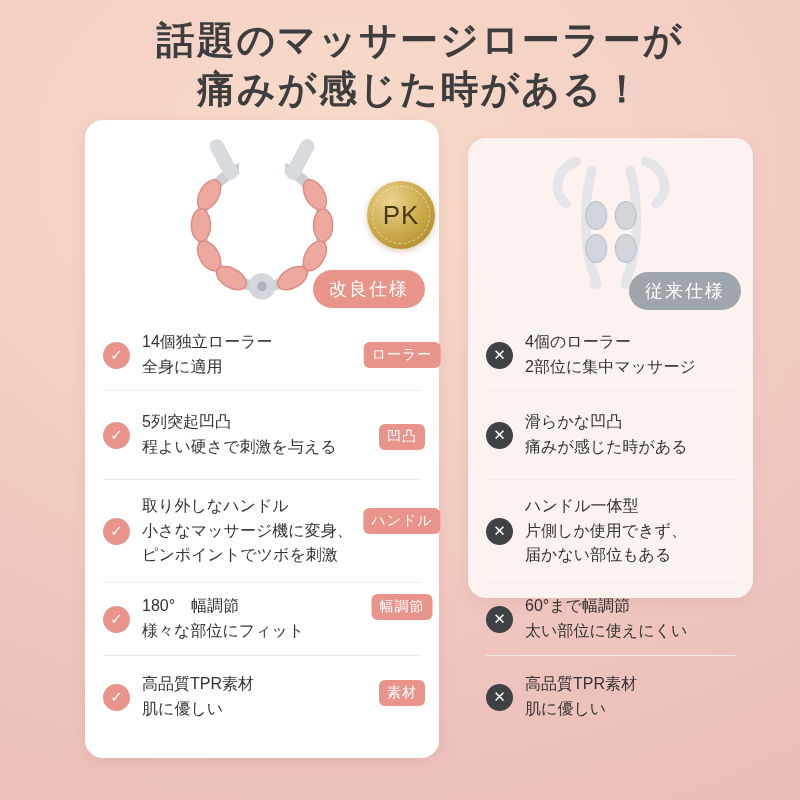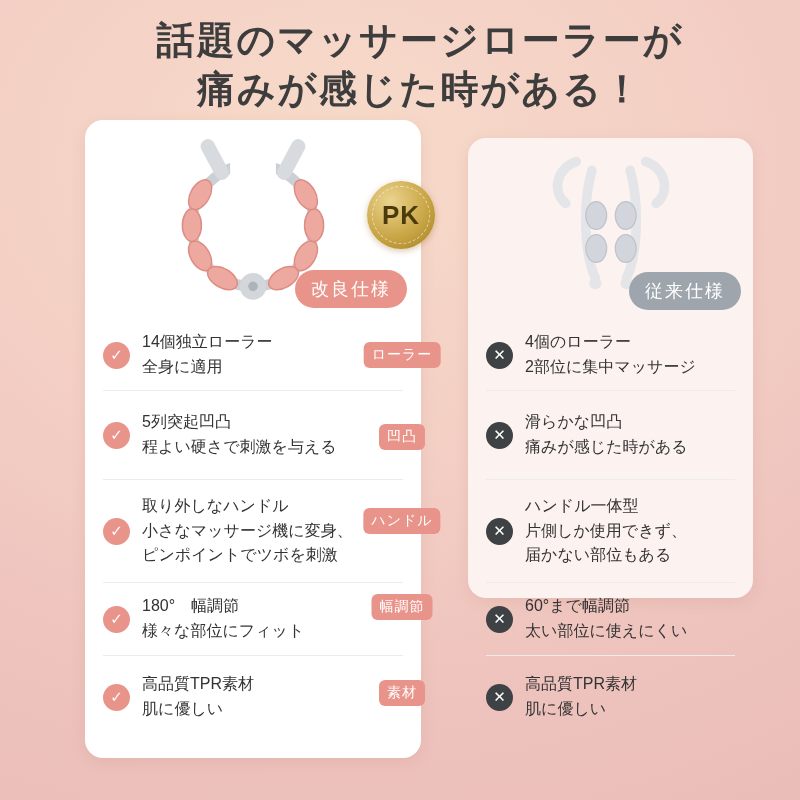--- a/index.html
+++ b/index.html
@@ -7,21 +7,21 @@
   .stage{
     position:relative;width:800px;height:800px;overflow:hidden;
     background:radial-gradient(120% 95% at 42% 20%, #f7dbca 0%, #f3cec4 42%, #eec3bd 72%, #eabcb8 100%);
   }
   .title{
     position:absolute;top:16px;left:0;width:100%;
     text-align:center;font-size:38px;font-weight:700;color:#3d3d3d;
     line-height:1.28;letter-spacing:2px;padding-left:20px;
   }
   .card{position:absolute;border-radius:18px;box-shadow:0 4px 14px rgba(190,130,120,.18);}
-  .card-left{left:85px;top:120px;width:336px;height:638px;background:#ffffff;}
+  .card-left{left:85px;top:120px;width:336px;height:638px;background:#ffffff;padding-left:18px;}
   .card-right{left:468px;top:138px;width:285px;height:460px;background:#fcf2ef;}
   .product{position:absolute;top:8px;left:0;right:0;display:flex;justify-content:center;}
   .badge{
     position:absolute;color:#fff;font-size:18px;letter-spacing:2px;
     padding:7px 16px;border-radius:22px;white-space:nowrap;
   }
   .badge-pink{background:var(--accent-pink,#e9948a);top:150px;right:14px;}
   .badge-gray{background:var(--badge-gray,#9fa5ac);top:134px;right:12px;}
   .items{position:absolute;left:18px;right:18px;}
   .card-left .items{top:200px;}
@@ -48,21 +48,21 @@
   .pk-badge{
     position:absolute;left:367px;top:181px;width:68px;height:68px;border-radius:50%;
     background:radial-gradient(circle at 35% 30%, #ecd490 0%, var(--gold,#c9a646) 55%, #a47e22 100%);
     display:flex;align-items:center;justify-content:center;
     box-shadow:0 2px 6px rgba(150,100,20,.35);
   }
   .pk-badge::after{
     content:"";position:absolute;inset:5px;border-radius:50%;
     border:1px dashed rgba(255,255,255,.55);
   }
-  .pk-badge span{font-size:26px;font-weight:bold;color:#4a3a0c;letter-spacing:1px;}
+  .pk-badge span{font-size:26px;font-weight:normal;color:#4a3a0c;letter-spacing:1px;}
 </style>
 </head>
 <body>
 
 <div class="stage">
 
   <div class="title">
     <div>話題のマッサージローラーが</div>
     <div>痛みが感じた時がある！</div>
   </div>

